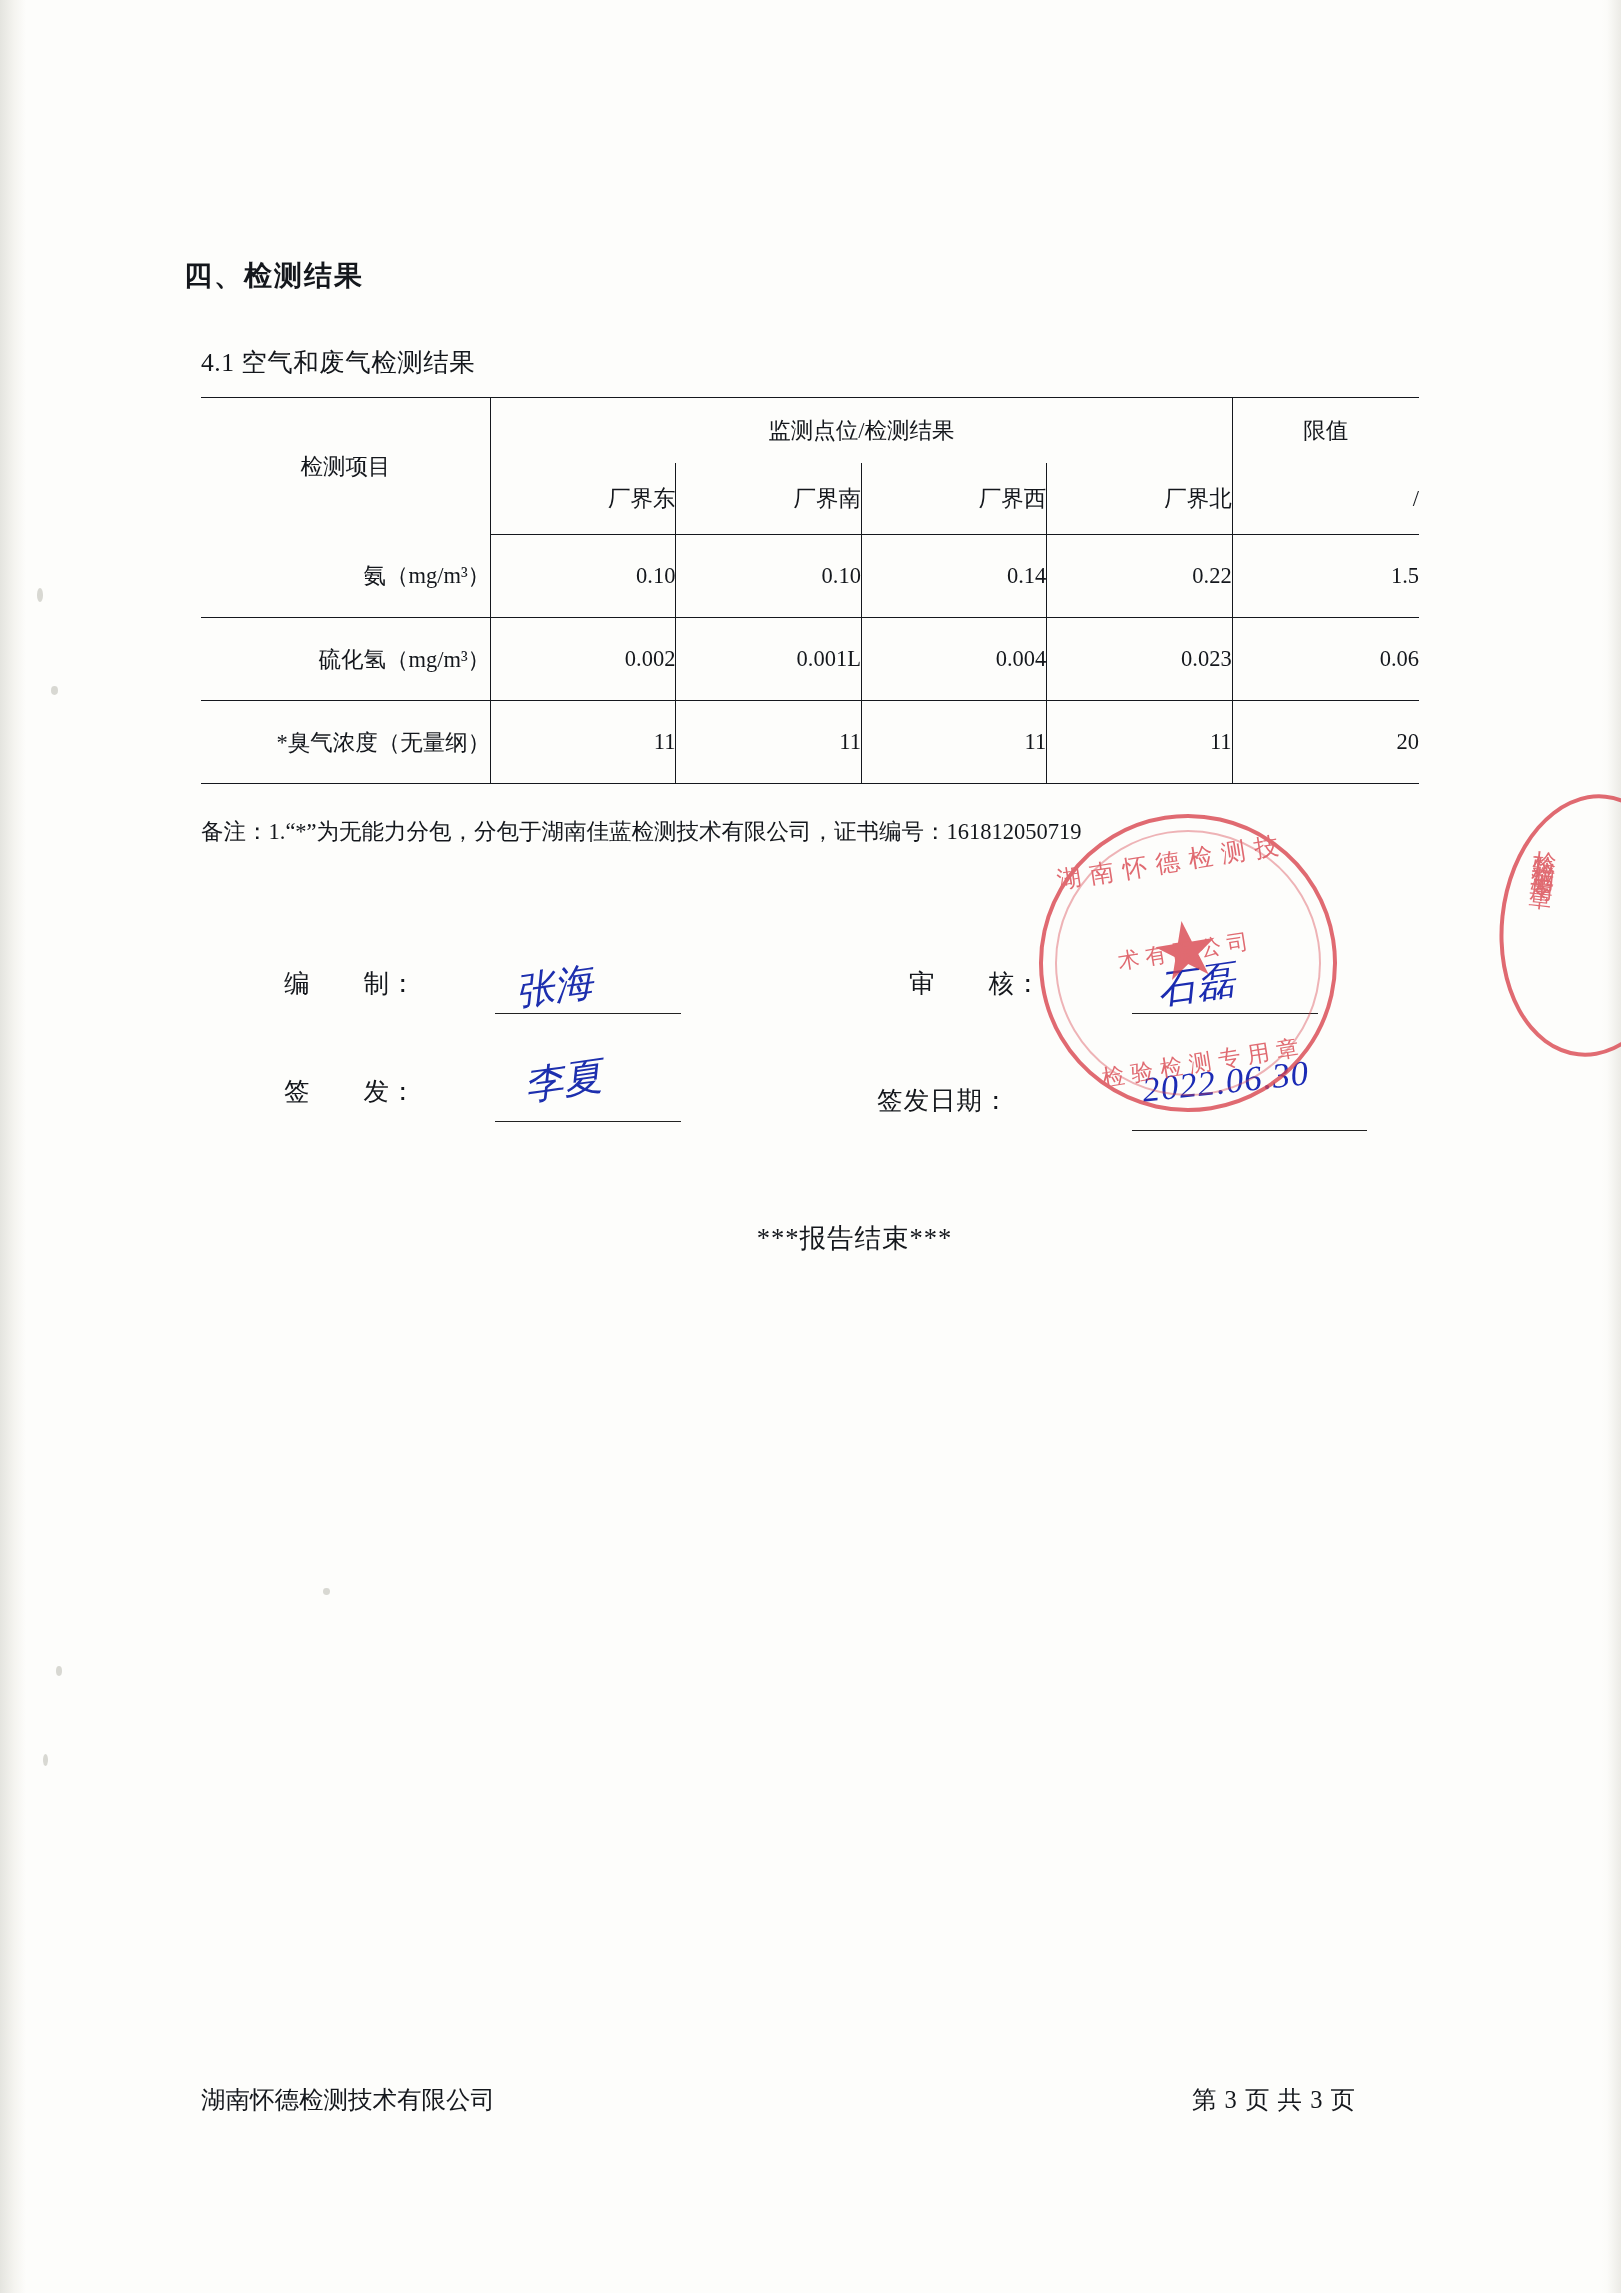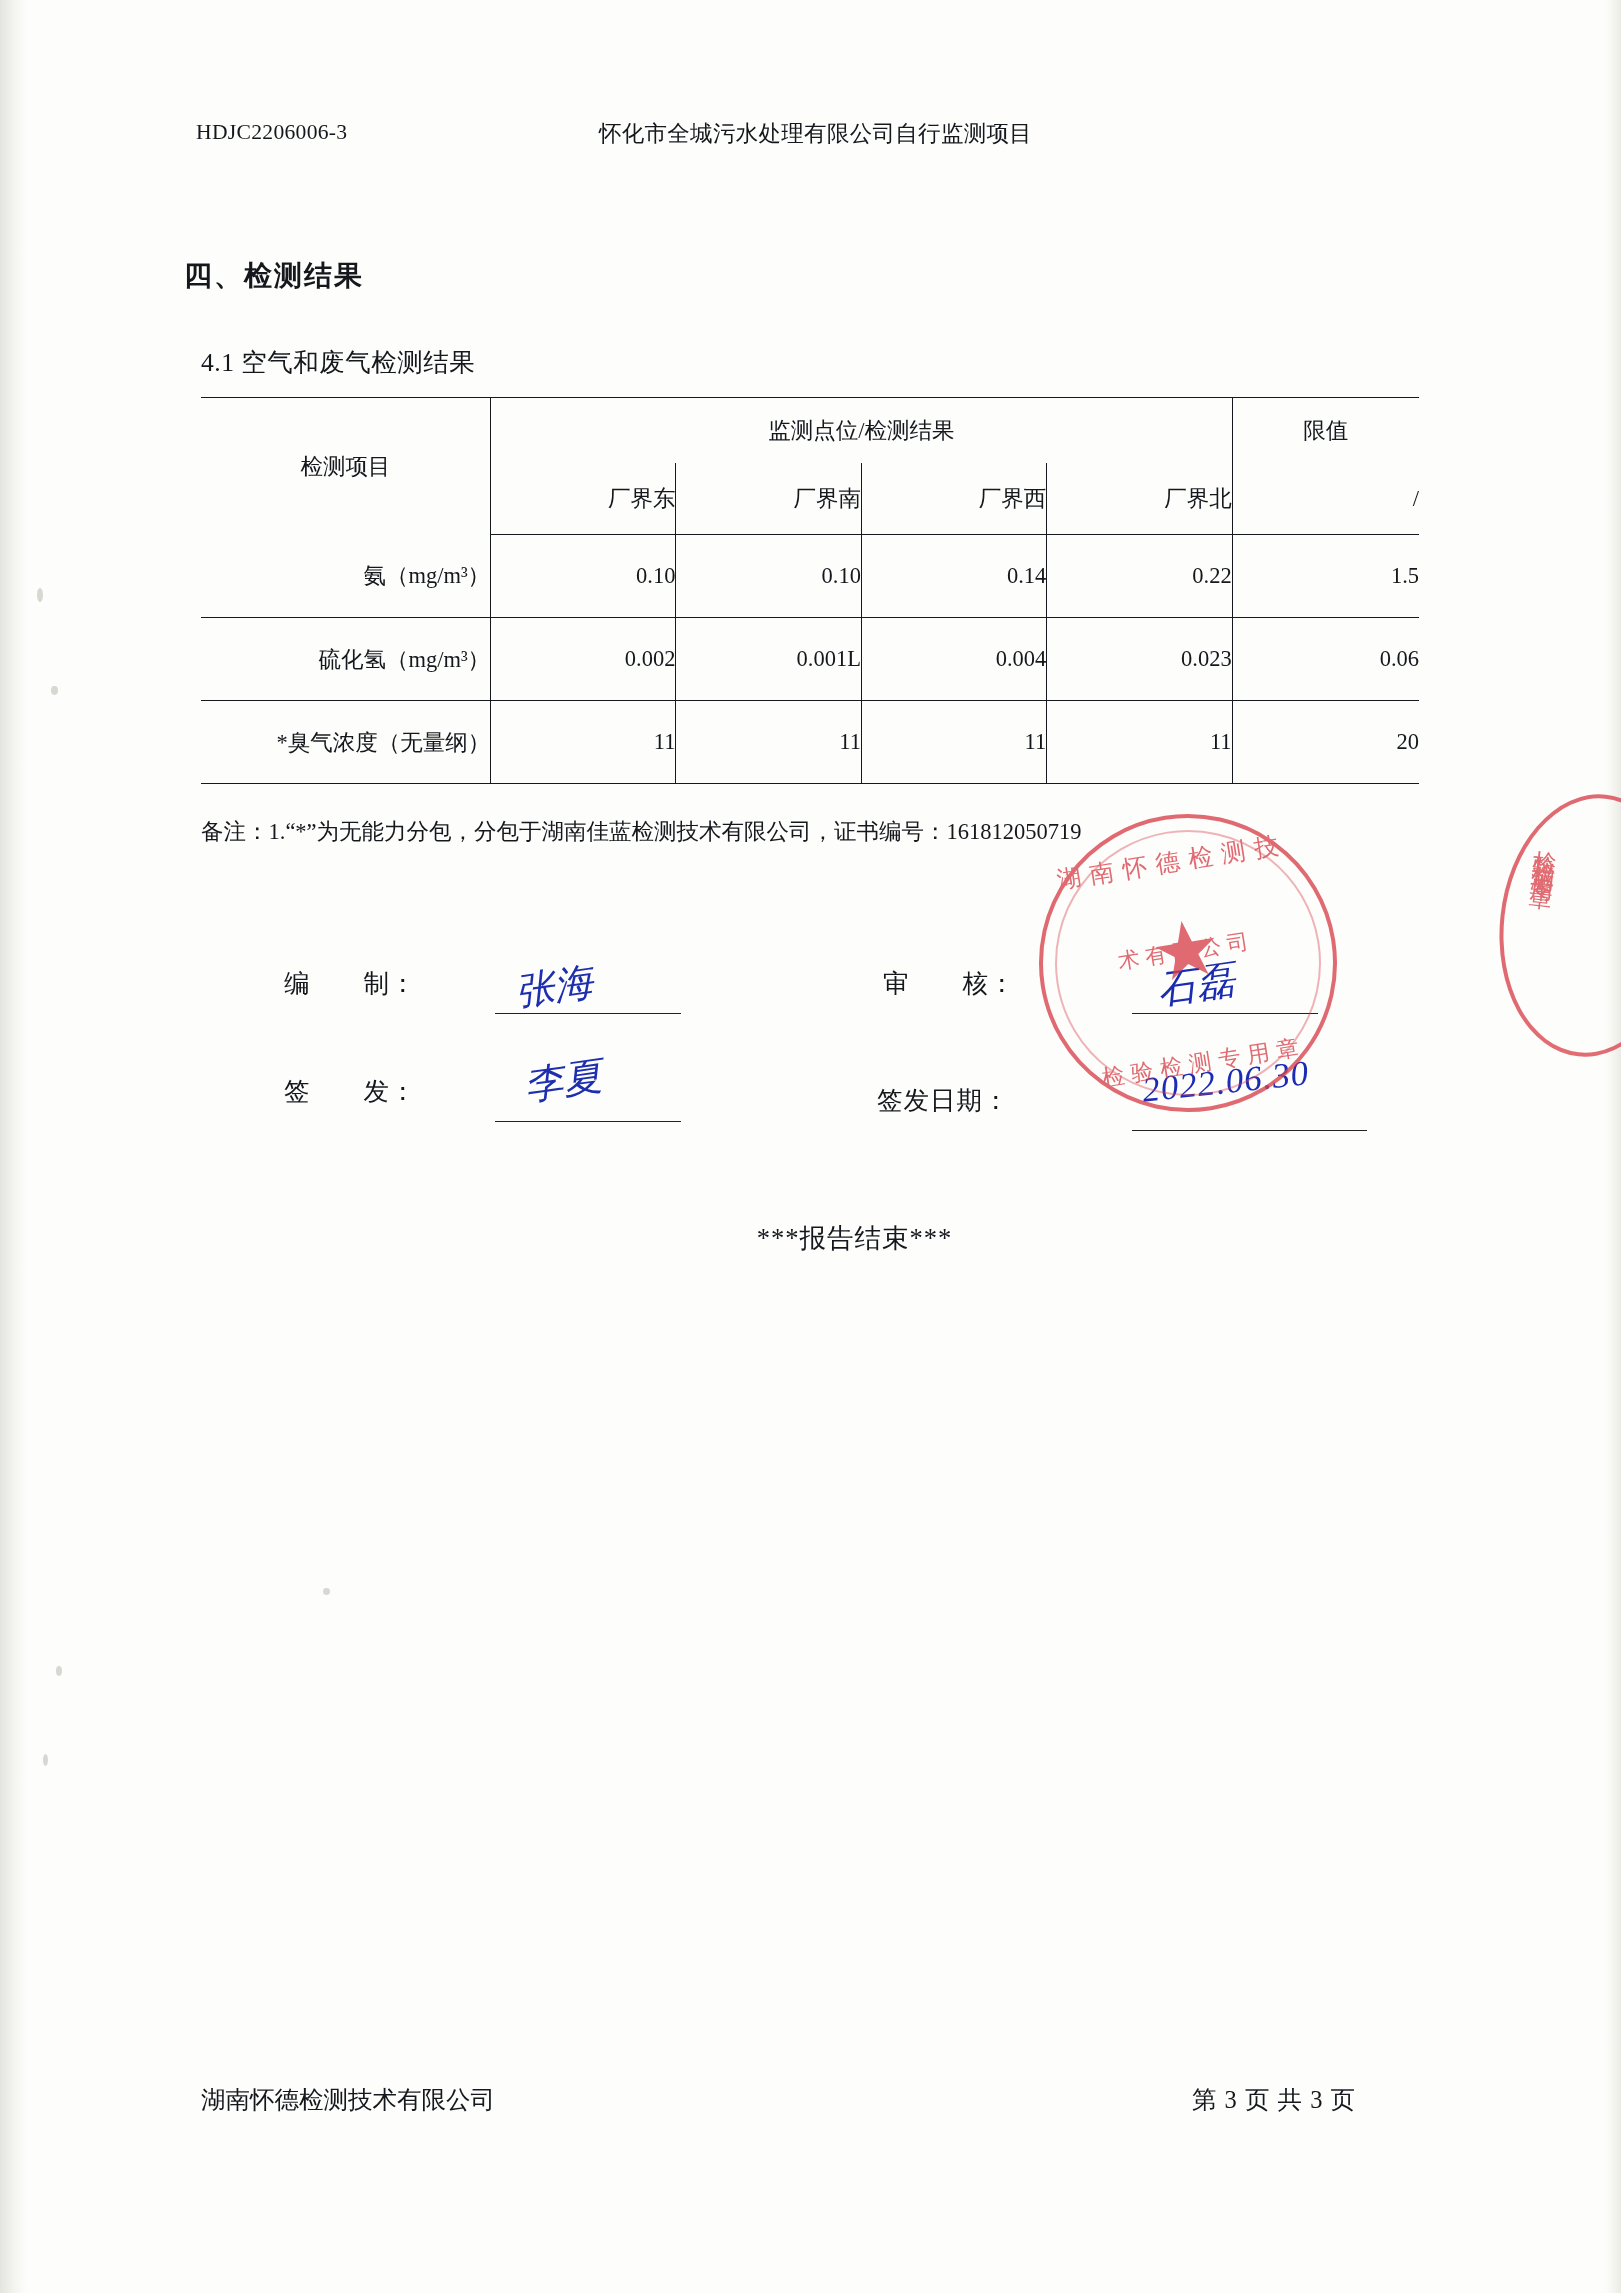--- a/index.html
+++ b/index.html
@@ -260,24 +260,20 @@
 
   <div class="paper-edge-left"></div>
   <div class="paper-edge-right"></div>
 
   <div class="speck" style="left:37px;top:588px;width:5.9px;height:13.7px;"></div>
   <div class="speck" style="left:51px;top:686px;width:6.9px;height:8.8px;"></div>
   <div class="speck" style="left:56px;top:1666px;width:5.9px;height:9.8px;"></div>
   <div class="speck" style="left:43px;top:1754px;width:4.9px;height:11.8px;"></div>
   <div class="speck" style="left:323px;top:1588px;width:6.9px;height:6.9px;"></div>
 
-  <div class="doc-header">
-    <div class="doc-code">HDJC2206006-3</div>
-    <div class="doc-header-title">怀化市全城污水处理有限公司自行监测项目</div>
-  </div>
 
   <div class="section-title">四、检测结果</div>
   <div class="subsection-title">4.1 空气和废气检测结果</div>
 
   <table class="result-table">
     <tbody>
       <tr class="row-h1">
         <td class="col-item bt" rowspan="2">检测项目</td>
         <td class="bt bl br" colspan="4">监测点位/检测结果</td>
         <td class="bt">限值</td>
@@ -321,21 +317,21 @@
 
   <div class="notes">
     <div>备注：1.“*”为无能力分包，分包于湖南佳蓝检测技术有限公司，证书编号：161812050719</div>
   </div>
 
   <div class="sig-area">
     <div class="sig-label" style="left:83px;top:9.8px;">编　　制：</div>
     <div class="sig-line" style="left:294px;top:57px;width:186px;"></div>
     <div class="sig-hand" style="left:314px;top:3.9px;">张海</div>
 
-    <div class="sig-label" style="left:682px;top:9.8px;">审　　核：</div>
+    <div class="sig-label" style="left:708px;top:9.8px;">审　　核：</div>
     <div class="sig-line" style="left:931px;top:57px;width:186px;"></div>
     <div class="sig-hand blue2" style="left:956px;top:2px;">石磊</div>
 
     <div class="sig-label" style="left:83px;top:118px;text-align:center;">签　　发：</div>
     <div class="sig-line" style="left:294px;top:165px;width:186px;"></div>
     <div class="sig-hand" style="left:323px;top:98px;">李夏</div>
 
     <div class="sig-label" style="left:676px;top:127px;">签发日期：</div>
     <div class="sig-line" style="left:931px;top:174px;width:235px;"></div>
     <div class="date-hand" style="left:941px;top:106px;">2022.06.30</div>

